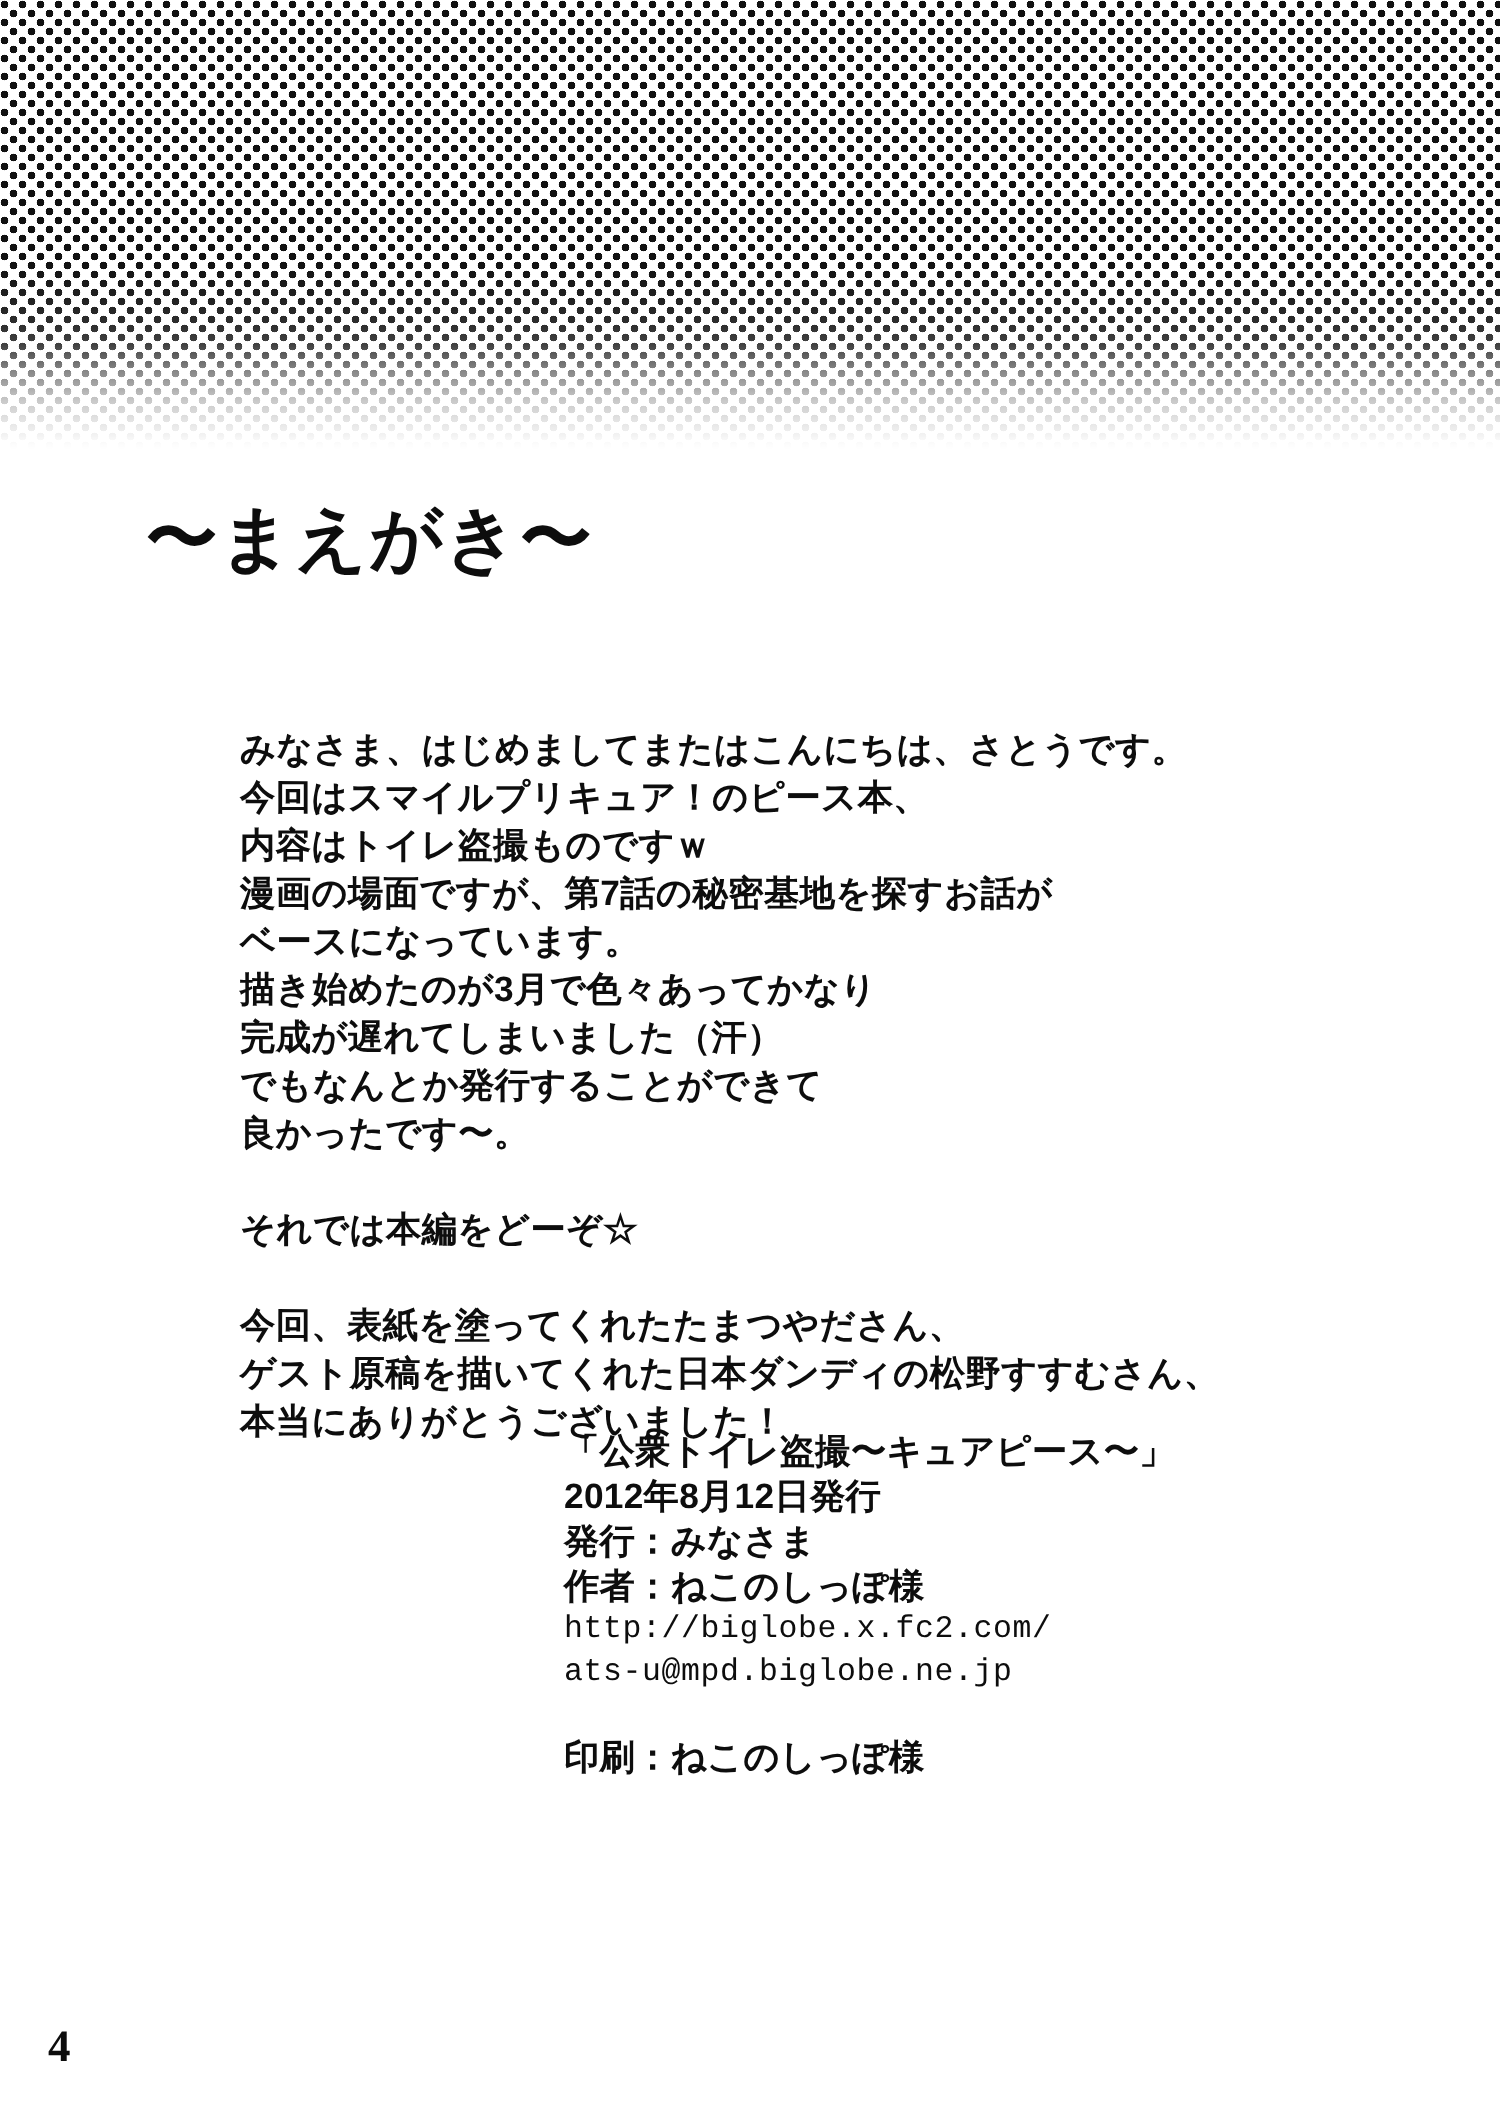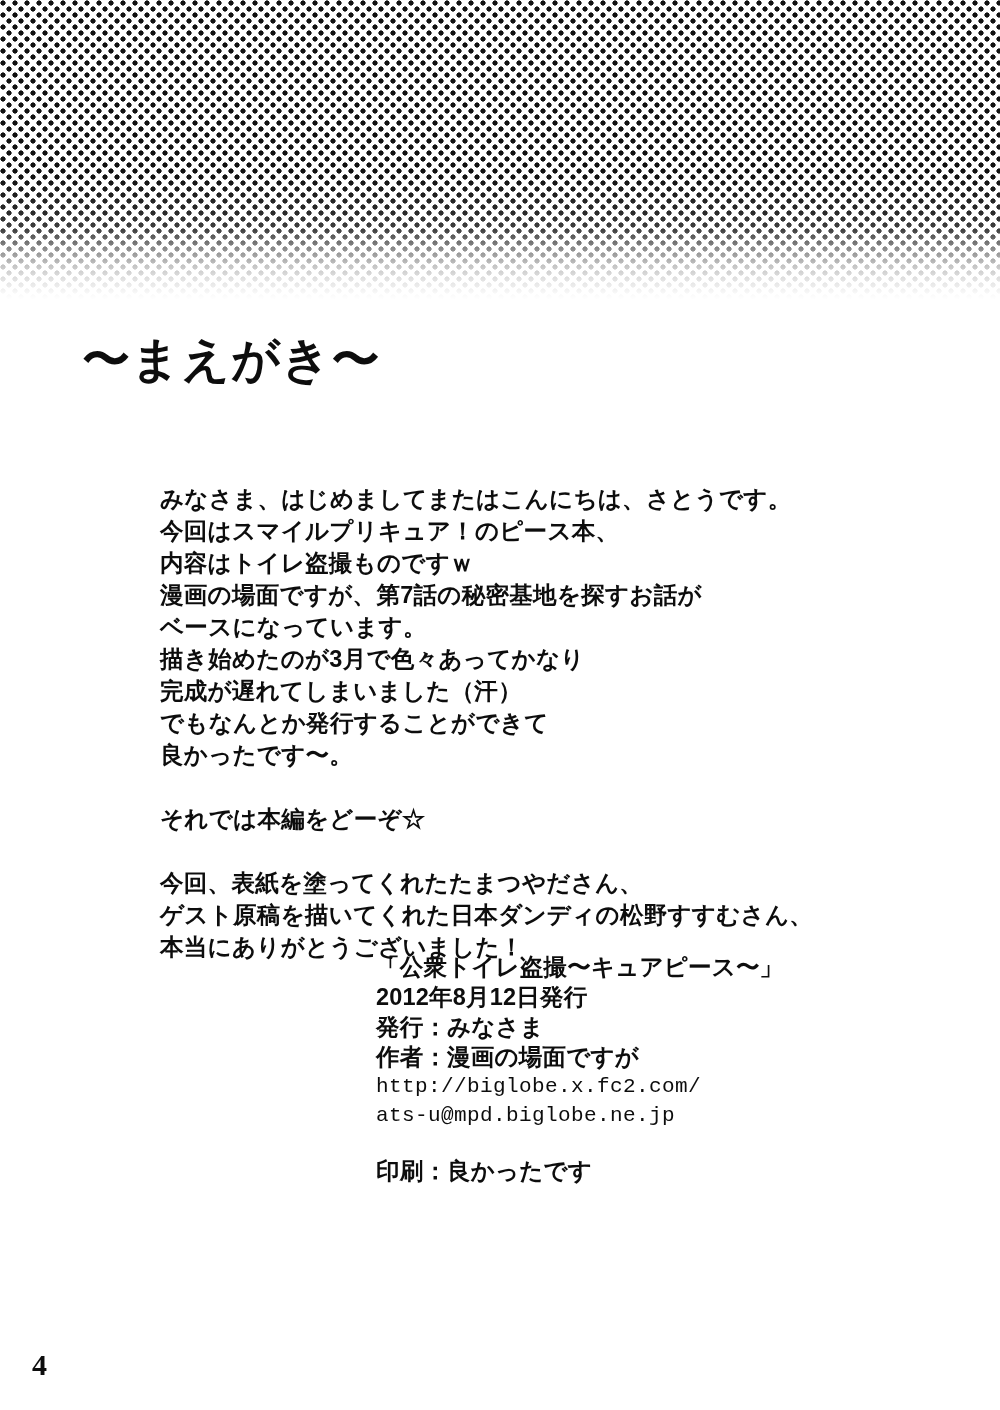--- a/index.html
+++ b/index.html
@@ -38,21 +38,21 @@
     top: 230px;
     width: 1000px;
     height: 80px;
     background: linear-gradient(to bottom, rgba(255,255,255,0) 0%, rgba(255,255,255,0.55) 45%, rgba(255,255,255,1) 100%);
     pointer-events: none;
   }
 
   
   .heading {
     position: absolute;
-    left: 82px;
+    left: 97px;
     top: 334px;
     font-size: 48px;
     font-weight: bold;
     letter-spacing: 1px;
     line-height: 1.1;
     white-space: nowrap;
   }
 
   
   .body-block {
@@ -131,22 +131,22 @@
     <div class="para">それでは本編をどーぞ☆</div>
     <div class="para">今回、表紙を塗ってくれたたまつやださん、
 ゲスト原稿を描いてくれた日本ダンディの松野すすむさん、
 本当にありがとうございました！</div>
   </div>
 
   <div class="colophon">
     <div class="colo-line">「公衆トイレ盗撮〜キュアピース〜」</div>
     <div class="colo-line">2012年8月12日発行</div>
     <div class="colo-line">発行：みなさま</div>
-    <div class="colo-line">作者：漫画の場面ですが</div>
+    <div class="colo-line">作者：ねこのしっぽ様</div>
     <div class="colo-line mono">http://biglobe.x.fc2.com/</div>
     <div class="colo-line mono">ats-u@mpd.biglobe.ne.jp</div>
     <div class="colo-gap"></div>
-    <div class="colo-line">印刷：良かったです</div>
+    <div class="colo-line">印刷：ねこのしっぽ様</div>
   </div>
 
   <div class="page-number">4</div>
 
 </div>
 
 </body></html>

